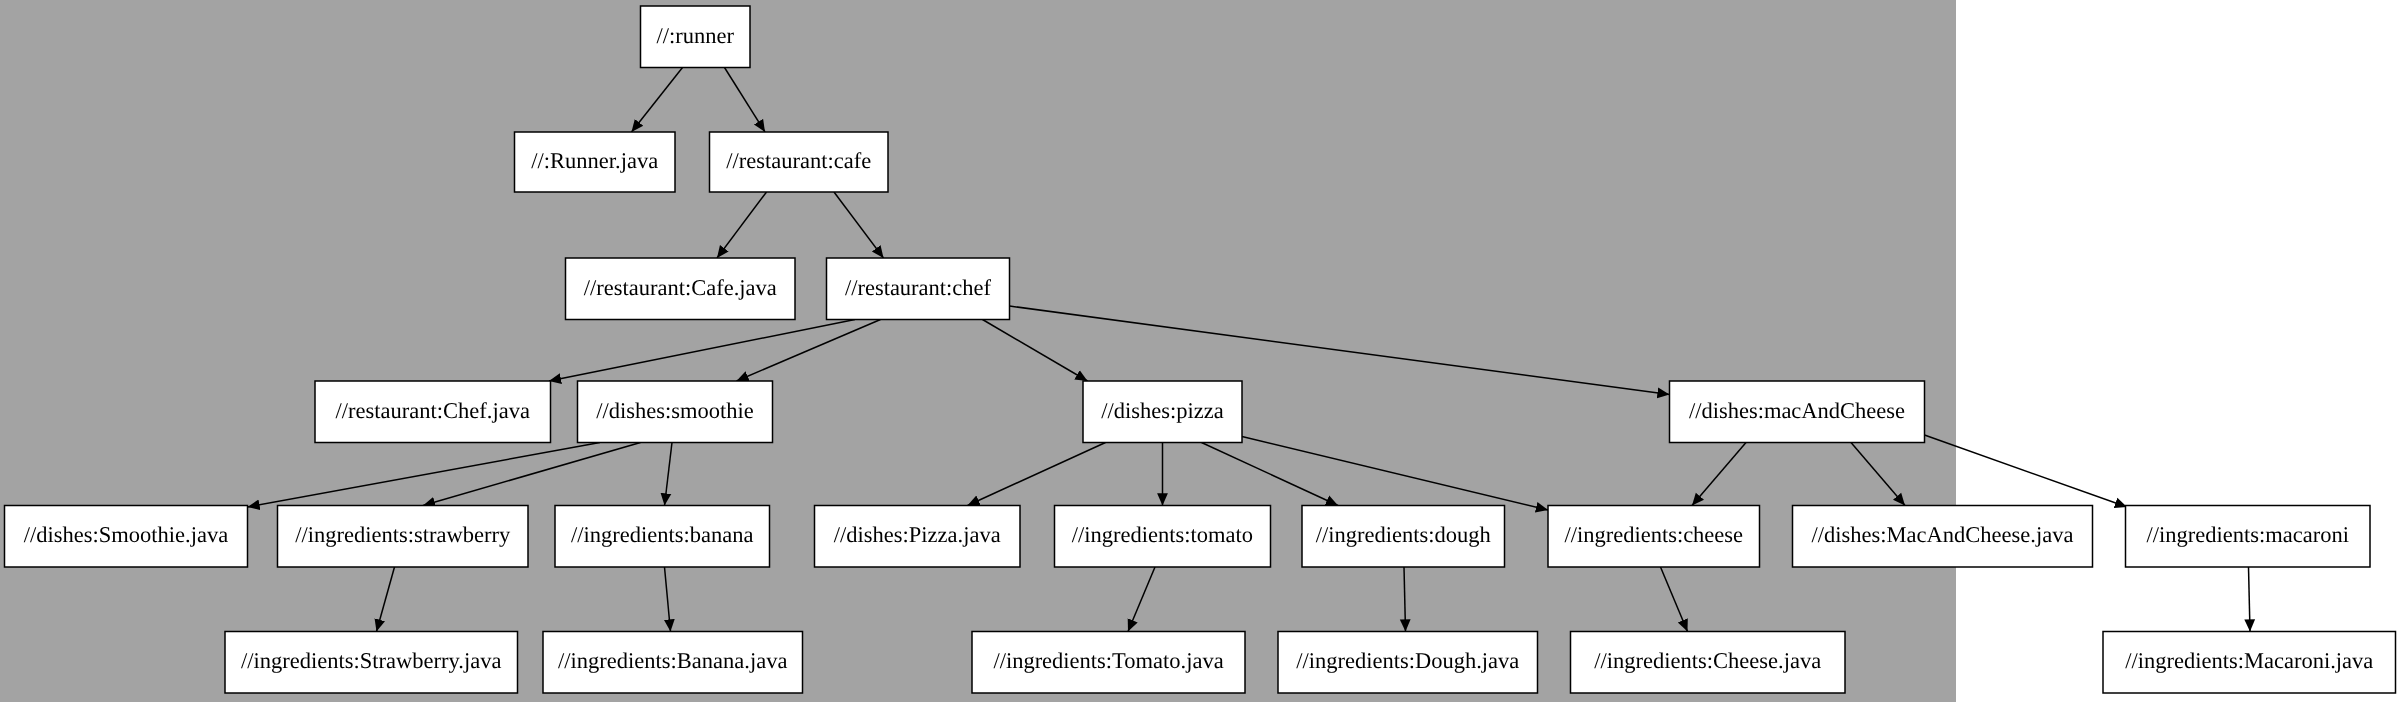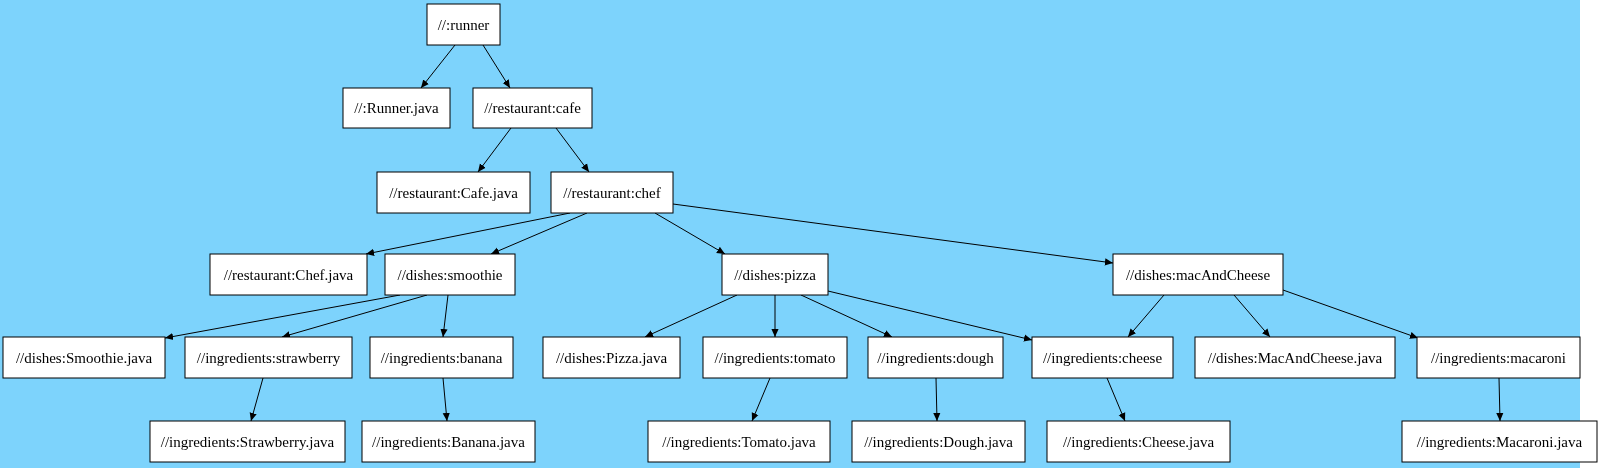--- a/index.html
+++ b/index.html
@@ -5,23 +5,23 @@
   html, body {
     margin: 0;
     padding: 0;
     background: #ffffff;
     width: 1600px;
     height: 468px;
     overflow: hidden;
   }
   #canvas {
     position: relative;
-    width: 1580px;
+    width: 1304px;
     height: 468px;
-    background: #7dd3fc;
+    background: #a3a3a3;
   }
   svg { display: block; }
   .node rect {
     fill: #ffffff;
     stroke: #000000;
     stroke-width: 1;
   }
   .node text {
     font-family: "Liberation Serif", "DejaVu Serif", serif;
     font-size: 15px;

